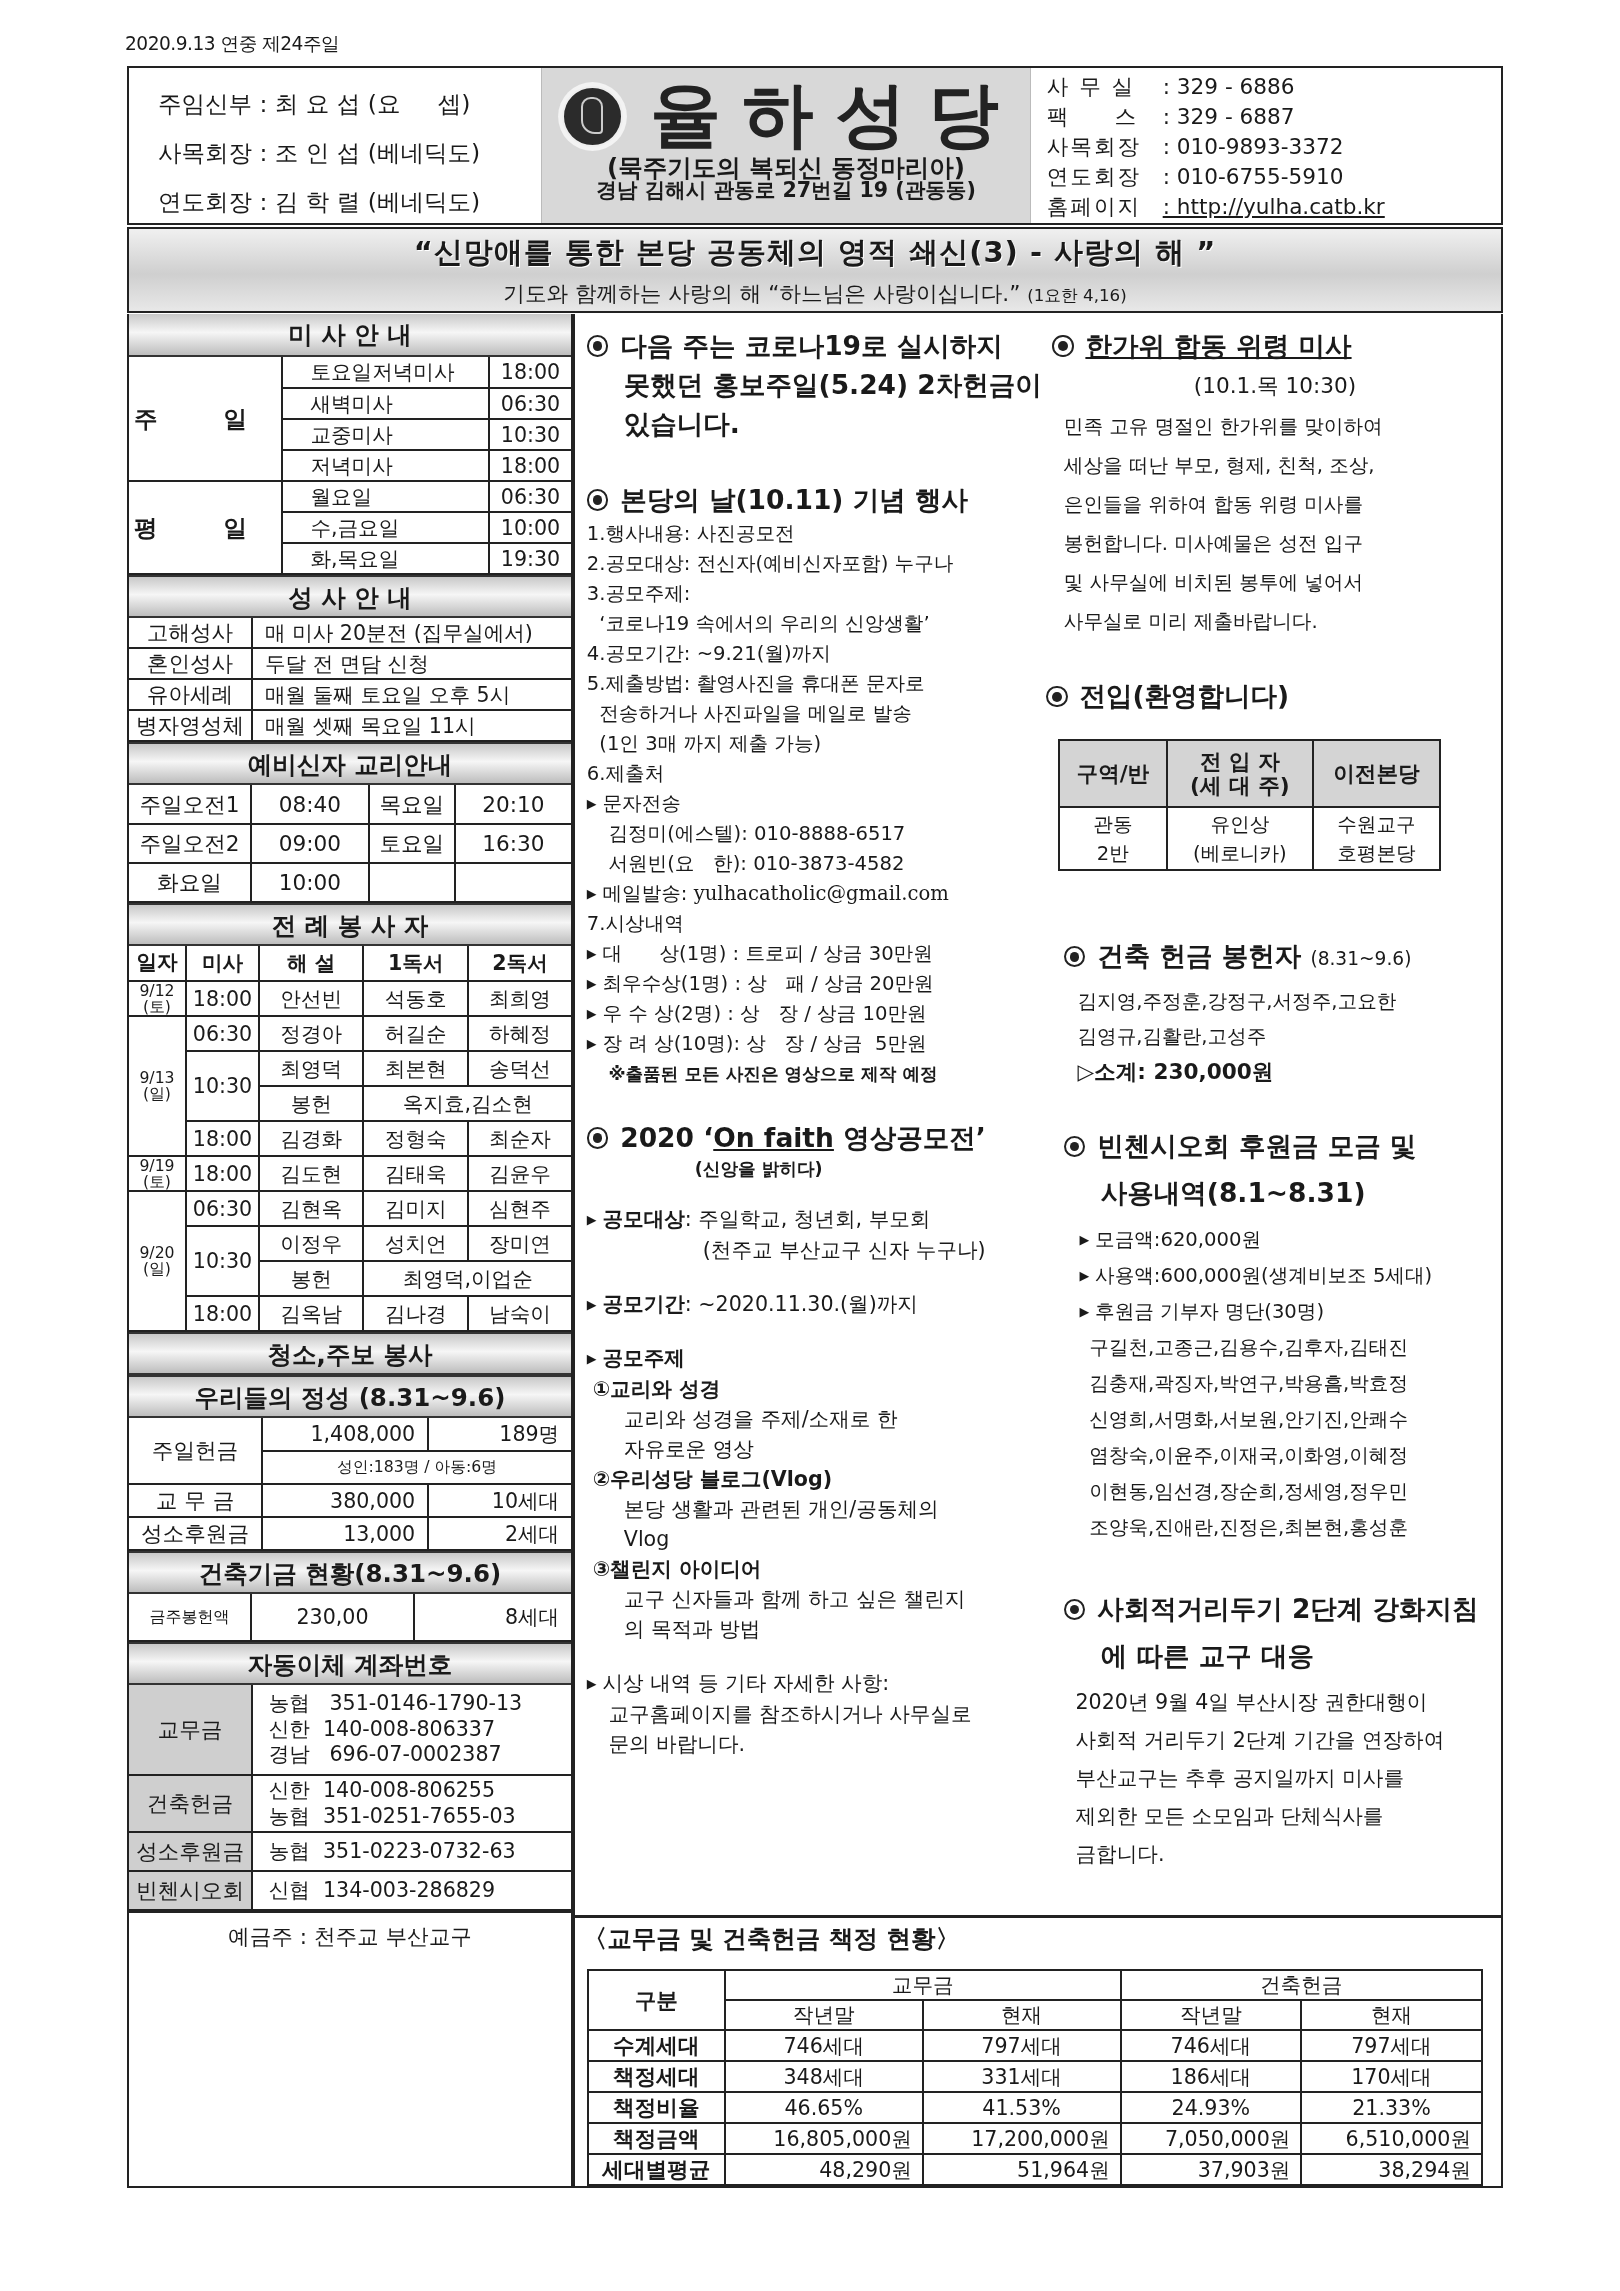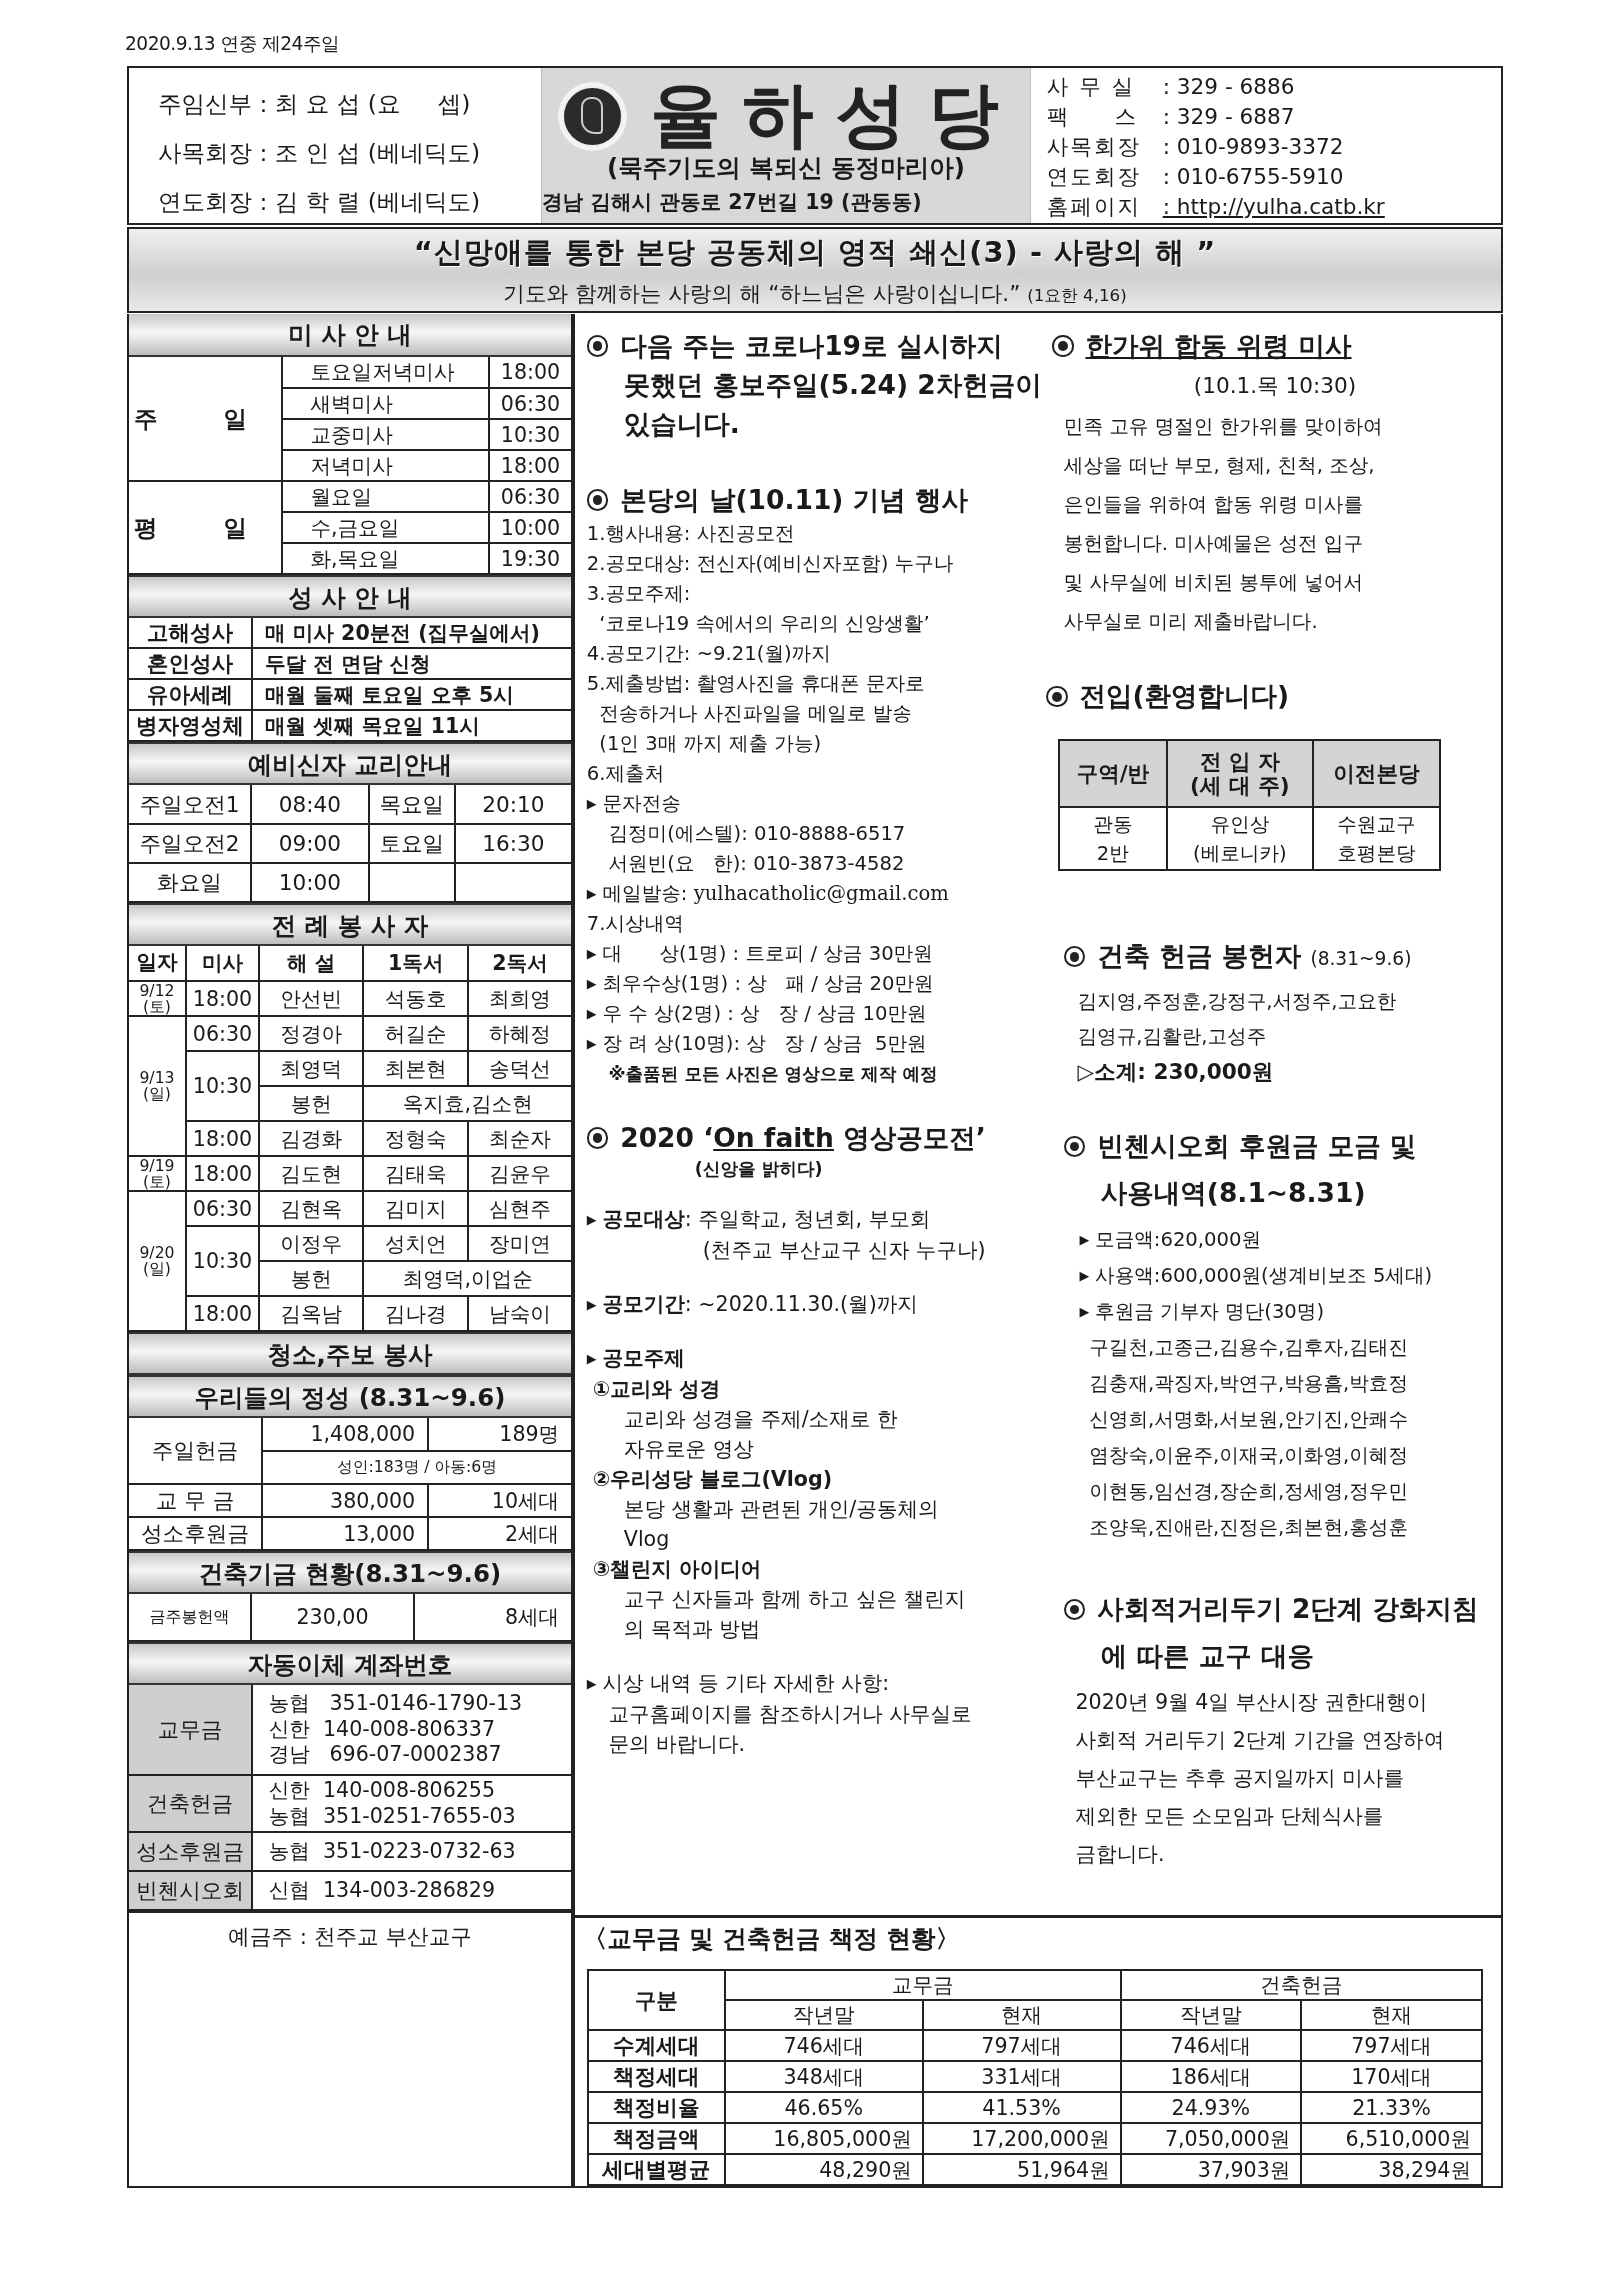--- a/index.html
+++ b/index.html
@@ -9,21 +9,21 @@
   .date-line { position: absolute; left: 125px; top: 31px; font-size: 18.6px; letter-spacing: -0.5px; }
 
   
   .header { position: absolute; left: 127px; top: 66px; width: 1376px; height: 159px; border: 2.9px solid #222; display: flex; }
   .hdr-left { width: 412px; padding: 11.8px 0 0 29px; font-size: 23.5px; line-height: 49px; }
   .hdr-center { width: 490px; background: #d8d8d8; position: relative; border-left: 1px solid #bbb; border-right: 1px solid #bbb; }
   .logo { position: absolute; left: 19.6px; top: 17.6px; width: 61px; height: 61px; border-radius: 50%; background: #2b2b2b; border: 2.9px solid #eee; box-shadow: 0 0 0 3.9px #f3f3f3; }
   .logo::after { content: ""; position: absolute; left: 17.6px; top: 9.8px; width: 17.6px; height: 33px; border: 2px solid #ccc; border-radius: 9.8px 9.8px 3.9px 13.7px; }
   .title { position: absolute; left: 108px; top: 0px; font-size: 71px; font-weight: bold; letter-spacing: 21.6px; color: #222; }
   .subtitle { position: absolute; left: 0; right: 0; top: 83px; text-align: center; font-size: 24.5px; font-weight: bold; }
-  .address { position: absolute; left: 0; right: 0; top: 120px; font-size: 20.6px; font-weight: bold; }
+  .address { position: absolute; left: 0; right: 0; top: 108px; text-align: center; font-size: 20.6px; font-weight: bold; }
   .hdr-right { flex: 1; padding: 3.9px 0 0 15.7px; font-size: 21.6px; line-height: 30px; }
   .hdr-right .row { display: flex; }
   .hdr-right .k { width: 116px; letter-spacing: 2px; }
   .hdr-right .v { white-space: pre; }
 
   
   .theme { position: absolute; left: 127px; top: 227px; width: 1376px; height: 86px; border: 2.9px solid #222; background: linear-gradient(#f0f0f0, #cfcfcf 55%, #e8e8e8); text-align: center; }
   .theme-main { font-size: 29px; font-weight: bold; margin-top: 3.9px; letter-spacing: 1px; text-shadow: 1px 1px 0 #fff; }
   .theme-sub { font-size: 21.6px; margin-top: 5.9px; }
   .theme-sub small { font-size: 16.7px; }
@@ -32,21 +32,21 @@
   .left { position: absolute; left: 127px; top: 314px; width: 446px; height: 1874px; border: 2.9px solid #222; border-top: none; }
   .sec-head { height: 43px; background: linear-gradient(#c8c8c8, #f6f6f6 45%, #bdbdbd); border-bottom: 2px solid #333; border-top: 2px solid #333; text-align: center; font-weight: bold; font-size: 24.5px; line-height: 41px; }
   table.grid { width: 100%; border-collapse: collapse; font-size: 20.6px; }
   table.grid td { border: 2px solid #222; text-align: center; padding: 0 3.9px; }
   table.grid tr:first-child td { border-top: none; }
   table.grid td:first-child { border-left: none; }
   table.grid td:last-child { border-right: none; }
   .mass td { height: 31px; }
   .mass td.lbl { font-weight: bold; font-size: 23.5px; letter-spacing: 29px; }
   .mass td.name { text-align: left; padding-left: 27.4px; }
-  .sac td { height: 28px; font-weight: bold; }
+  .sac td { height: 28px; }
   .sac td.k { width: 123px; font-size: 21.6px; }
   .sac td.v { text-align: left; padding-left: 12px; }
   .cat td { height: 39px; font-size: 21.6px; }
   .lit td { height: 35px; font-size: 20.6px; }
   .lit td.d { font-size: 15.7px; line-height: 15.7px; width: 57px; }
   .clean td { height: 39px; }
   .offer td { height: 33px; font-size: 20.6px; }
   .offer td.r { text-align: right; padding-right: 11.8px; }
   .acct td { font-size: 20.6px; }
   .acct td.k { background: #cfcfcf; width: 123px; font-size: 21.6px; }

